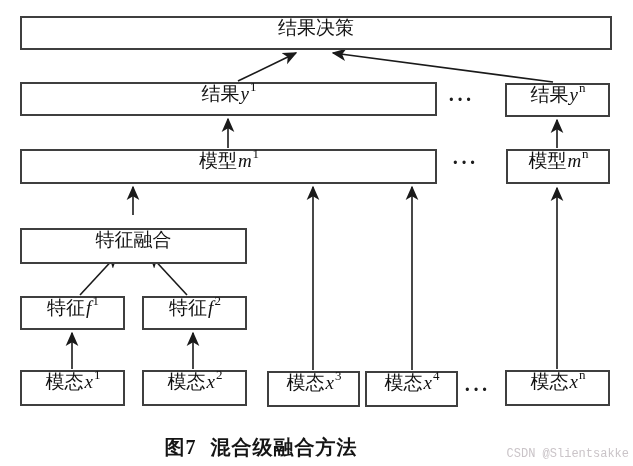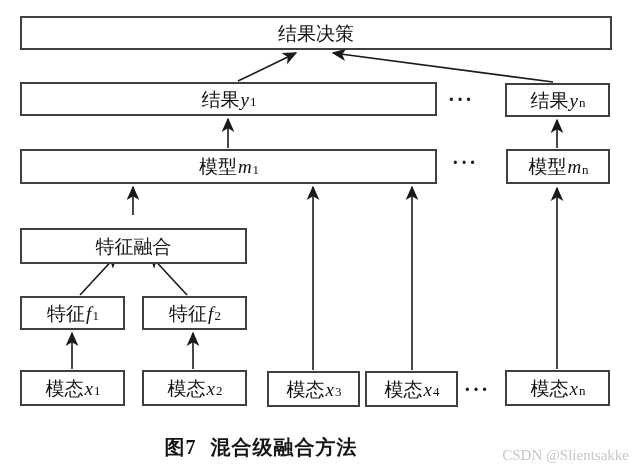--- a/index.html
+++ b/index.html
@@ -22,21 +22,21 @@
     width: 633px;
     height: 466px;
     pointer-events: none;
   }
   .node {
     position: absolute;
     box-sizing: border-box;
     border: 2px solid #3f3f3f;
     background: #ffffff;
     display: flex;
-    align-items: center;
+    align-items: flex-start;
     justify-content: center;
     font-size: 19px;
     color: #111111;
     white-space: nowrap;
     line-height: 1;
   }
   .node .var {
     font-style: italic;
     margin-left: 1px;
   }
@@ -66,22 +66,22 @@
     color: #151515;
     letter-spacing: 1px;
   }
   .caption .cap-no {
     margin-right: 14px;
   }
   .watermark {
     position: absolute;
     right: 4px;
     top: 447px;
-    font-family: Liberation Serif, serif;
-    font-size: 15px;
+    font-family: Liberation Mono, monospace;
+    font-size: 12px;
     color: #cac4c8;
   }
 
   
   #n-decision      { left: 20px;  top: 16px;  width: 592px; height: 34px; }
   #n-result-y1     { left: 20px;  top: 82px;  width: 417px; height: 34px; }
   #n-result-yn     { left: 505px; top: 83px;  width: 105px; height: 34px; }
   #n-model-m1      { left: 20px;  top: 149px; width: 417px; height: 35px; }
   #n-model-mn      { left: 506px; top: 149px; width: 104px; height: 35px; }
   #n-feature-fusion{ left: 20px;  top: 216px; width: 227px; height: 36px; margin-top: 12px; }

